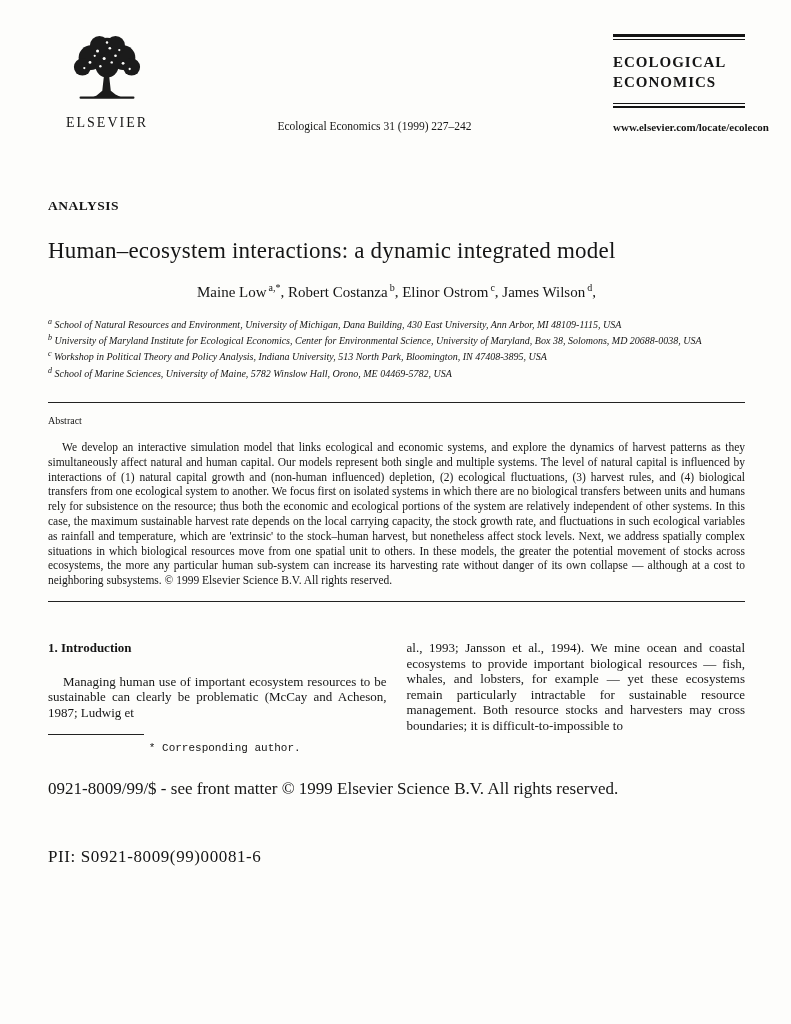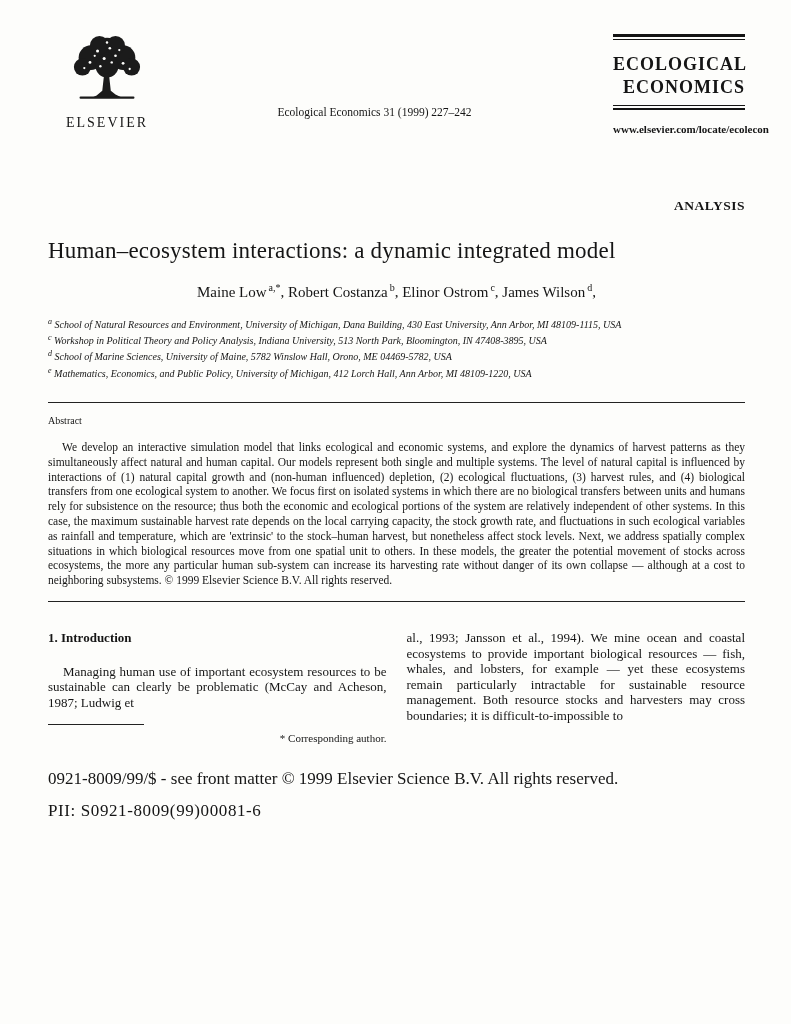--- a/index.html
+++ b/index.html
@@ -7,52 +7,52 @@
     width:791px;height:1024px;background:#fdfdfb;color:#151515;
     font-family:"Liberation Serif","DejaVu Serif",serif;
     position:relative;margin:0 auto;box-sizing:border-box;
     padding:34px 46px 0 48px;overflow:hidden;
   }
   
   .header{display:flex;justify-content:space-between;align-items:flex-start;height:108px;}
   .logo-block{width:118px;text-align:center;}
   .logo-block svg{display:block;margin:0 auto;}
   .publisher-name{font-size:14px;letter-spacing:2px;margin-top:11px;font-family:"Liberation Serif",serif;}
-  .citation-block{align-self:flex-end;margin-bottom:24px;font-size:11.5px;flex:1;text-align:center;padding-right:30px;}
+  .citation-block{align-self:flex-end;margin-bottom:10px;font-size:11.5px;flex:1;text-align:center;padding-right:30px;}
   .masthead{width:132px;}
   .mh-rule-thick{border-top:3px solid #141414;margin-bottom:2px;}
   .mh-rule-thin{border-top:1px solid #141414;}
   .mh-rule-thin2{border-top:1px solid #141414;margin-bottom:2px;}
   .mh-rule-med{border-top:2px solid #141414;}
-  .journal-name{font-weight:bold;font-size:18px;letter-spacing:1px;text-align:right;line-height:1.3;margin:13px 0 5px;}
+  .journal-name{font-weight:bold;font-size:15px;letter-spacing:1px;text-align:left;line-height:1.3;margin:13px 0 11px;}
   .journal-url{font-size:11px;font-weight:bold;margin-top:13px;white-space:nowrap;text-align:left;}
   
-  .analysis{ text-align:right;font-weight:bold;font-size:13.5px;letter-spacing:0.5px;margin-top:56px;}
+  .analysis{ text-align:left;font-weight:bold;font-size:13.5px;letter-spacing:0.5px;margin-top:56px;}
   .title{ text-align:left;font-size:23px;margin-top:24px;letter-spacing:0.2px;}
   .authors{ text-align:center;font-size:15px;margin-top:17px;line-height:1.45;}
   .authors sup{font-size:10px;margin-left:2px;}
   .affiliations{ margin-top:12px;font-style:italic;font-size:10px;text-align:left;line-height:1.5;}
   .affiliations sup{font-style:italic;font-size:8px;}
   .rule{border:none;border-top:1px solid #222;margin:0;}
   .rule-top{margin-top:21px;}
   .abstract-head{font-weight:normal;font-size:10px;margin-top:12px;}
   .abstract-text{font-size:11.5px;line-height:14.8px;text-align:justify;margin-top:14px;}
   .abstract-text .indent{display:inline-block;width:14px;}
   .rule-bottom{margin-top:13px;}
   
-  .columns{display:flex;gap:20px;margin-top:28px;}
+  .columns{display:flex;gap:20px;margin-top:38px;}
   .col{flex:1;font-size:13px;line-height:15.5px;text-align:justify;}
   .intro-head{font-weight:bold;font-size:13px;margin:0 0 18px 0;}
   .col p{margin:0;}
   .col .indent{display:inline-block;width:15px;}
   .footnote-rule{border:none;border-top:1px solid #222;width:96px;margin:14px 0 6px 0;}
-  .footnote{font-size:11px;text-align:right;}
+  .footnote{font-size:11px;text-align:center;font-family:Liberation Mono, monospace;}
   
   .footer{margin-top:16px;font-size:17px;line-height:1.9;}
-  .pii{letter-spacing:0.6px;}
+  .pii{letter-spacing:0.6px;margin-top:36px;}
 </style>
 </head>
 <body>
 
 <div class="page">
 
   <div class="header">
     <div class="logo-block">
       <span>
         <svg viewBox="0 0 110 74" width="104" height="70" xmlns="http://www.w3.org/2000/svg">
@@ -111,23 +111,23 @@
     <div>
       <span><span>Maine Low</span><sup>a,*</sup><span>, </span></span>
       <span><span>Robert Costanza</span><sup>b</sup><span>, </span></span>
       <span><span>Elinor Ostrom</span><sup>c</sup><span>, </span></span>
       <span><span>James Wilson</span><sup>d</sup><span>,</span></span>
     </div>
   </div>
 
   <div class="affiliations">
     <div><sup>a</sup> <span>School of Natural Resources and Environment, University of Michigan, Dana Building, 430 East University, Ann Arbor, MI 48109-1115, USA</span></div>
+    <div><sup>b</sup> <span>University of Maryland Institute for Ecological Economics, Center for Environmental Science, University of Maryland, Box 38, Solomons, MD 20688-0038, USA</span></div>
     <div><sup>c</sup> <span>Workshop in Political Theory and Policy Analysis, Indiana University, 513 North Park, Bloomington, IN 47408-3895, USA</span></div>
     <div><sup>d</sup> <span>School of Marine Sciences, University of Maine, 5782 Winslow Hall, Orono, ME 04469-5782, USA</span></div>
-    <div><sup>e</sup> <span>Mathematics, Economics, and Public Policy, University of Michigan, 412 Lorch Hall, Ann Arbor, MI 48109-1220, USA</span></div>
   </div>
 
   <hr class="rule rule-top">
   <div class="abstract-head">Abstract</div>
   <div class="abstract-text"><span class="indent"></span><span>We develop an interactive simulation model that links ecological and economic systems, and explore the dynamics of harvest patterns as they simultaneously affect natural and human capital. Our models represent both single and multiple systems. The level of natural capital is influenced by interactions of (1) natural capital growth and (non-human influenced) depletion, (2) ecological fluctuations, (3) harvest rules, and (4) biological transfers from one ecological system to another. We focus first on isolated systems in which there are no biological transfers between units and humans rely for subsistence on the resource; thus both the economic and ecological portions of the system are relatively independent of other systems. In this case, the maximum sustainable harvest rate depends on the local carrying capacity, the stock growth rate, and fluctuations in such ecological variables as rainfall and temperature, which are 'extrinsic' to the stock–human harvest, but nonetheless affect stock levels. Next, we address spatially complex situations in which biological resources move from one spatial unit to others. In these models, the greater the potential movement of stocks across ecosystems, the more any particular human sub-system can increase its harvesting rate without danger of its own collapse — although at a cost to neighboring subsystems. © 1999 Elsevier Science B.V. All rights reserved.</span></div>
   <hr class="rule rule-bottom">
 
   <div class="columns">
     <div class="col">
       <div class="intro-head">1. Introduction</div>

